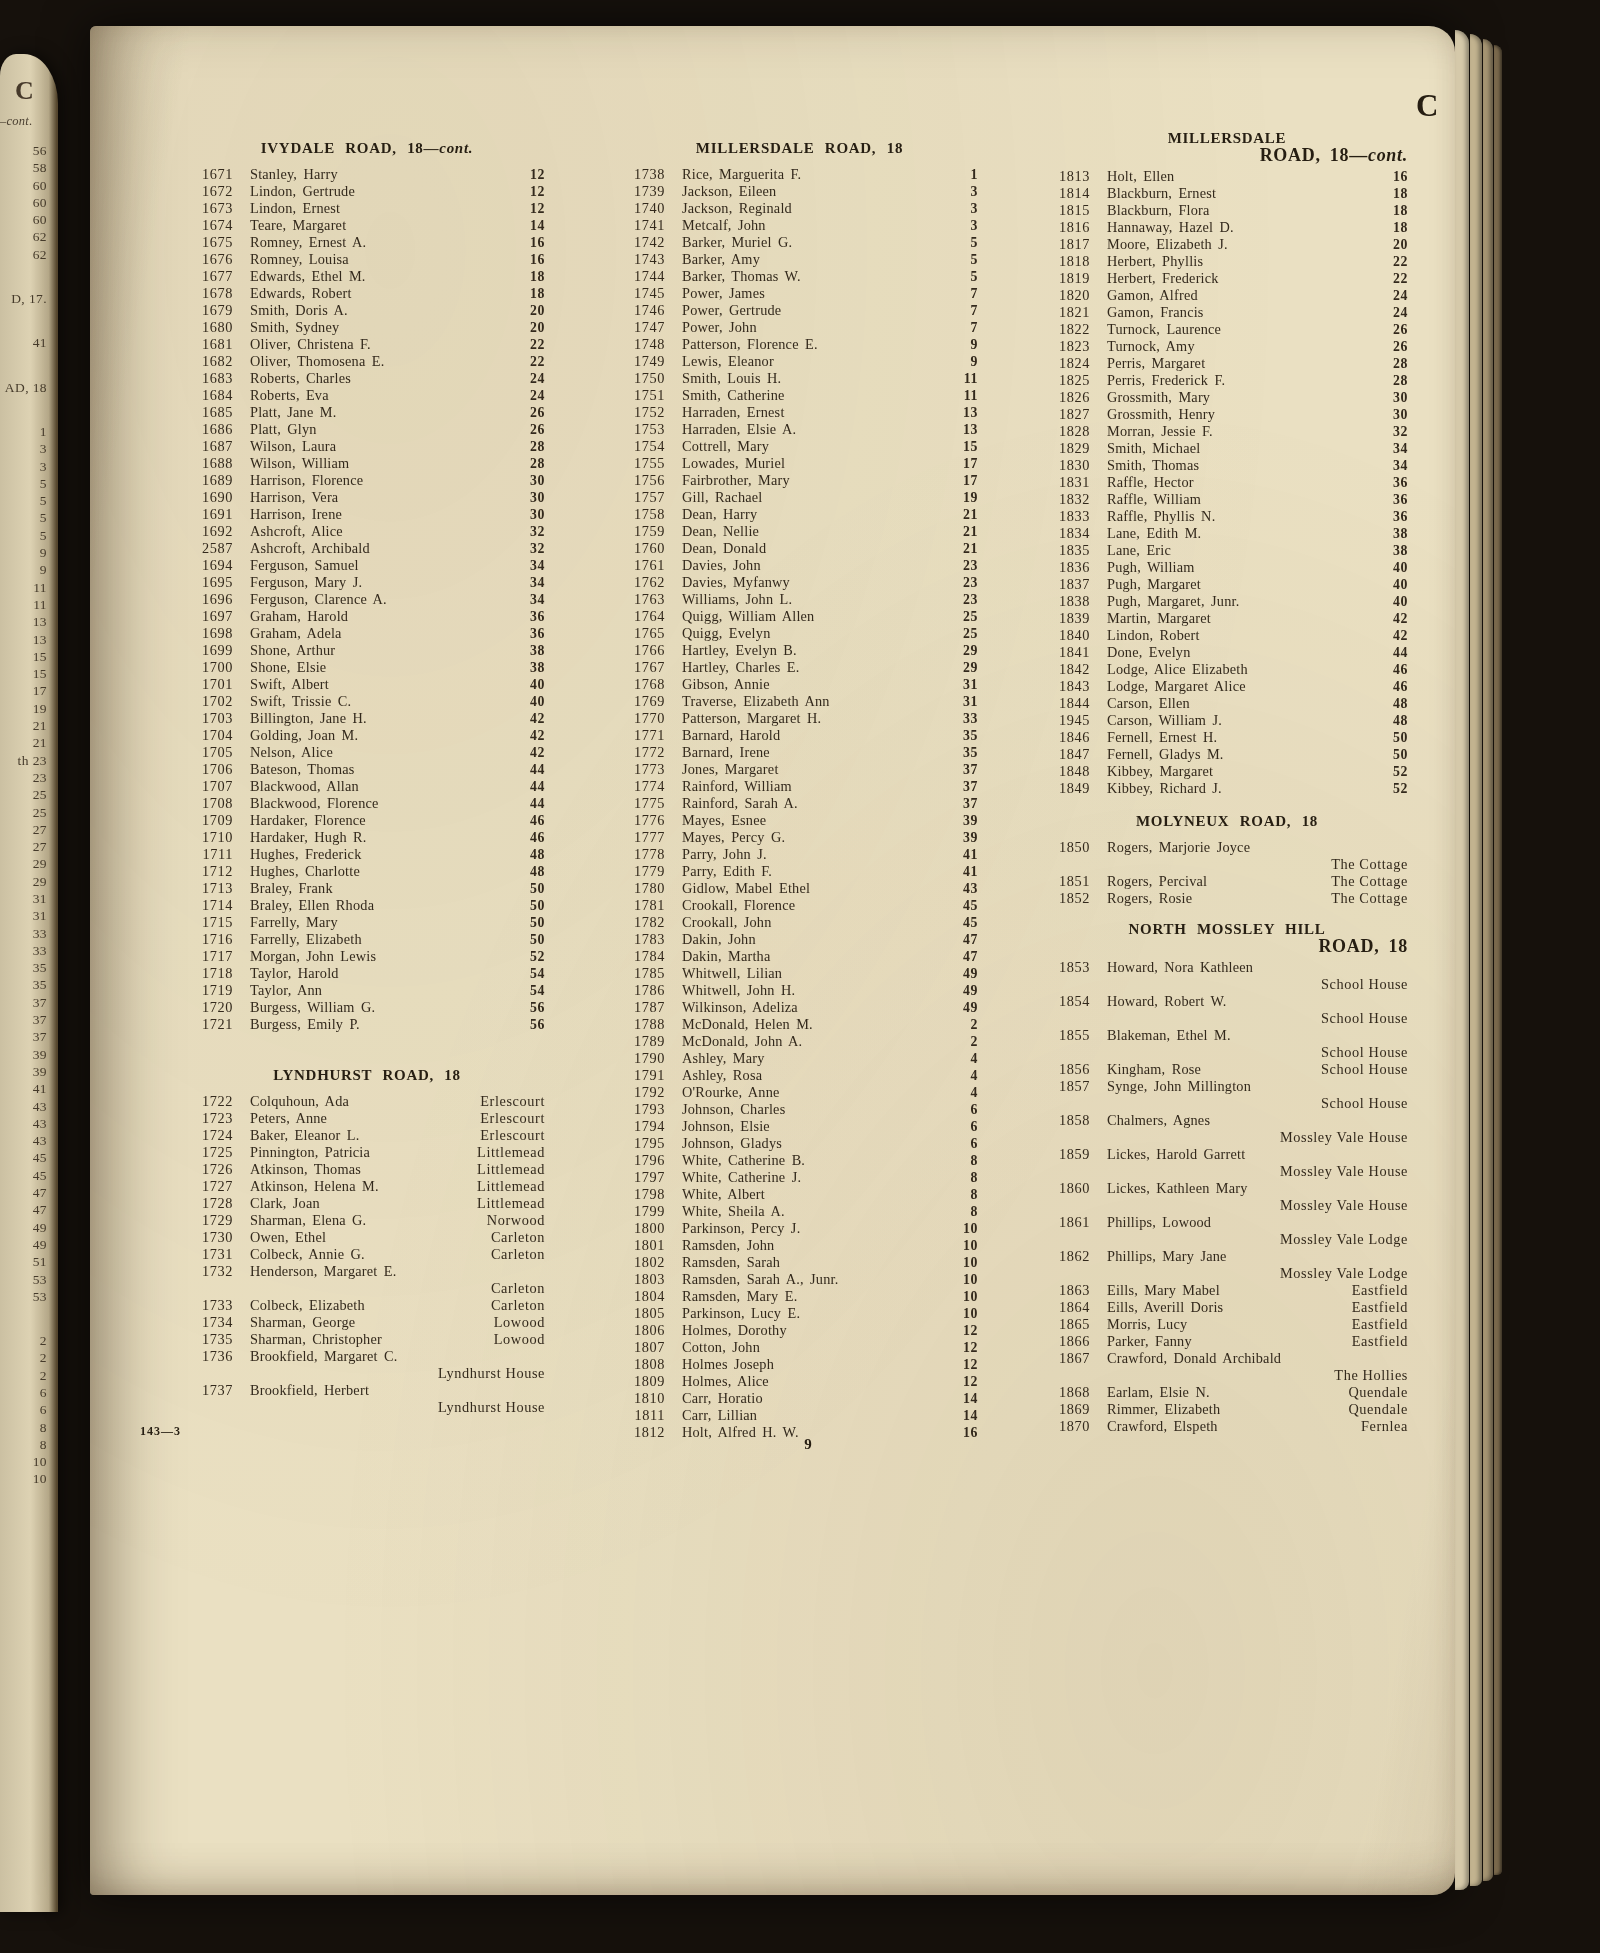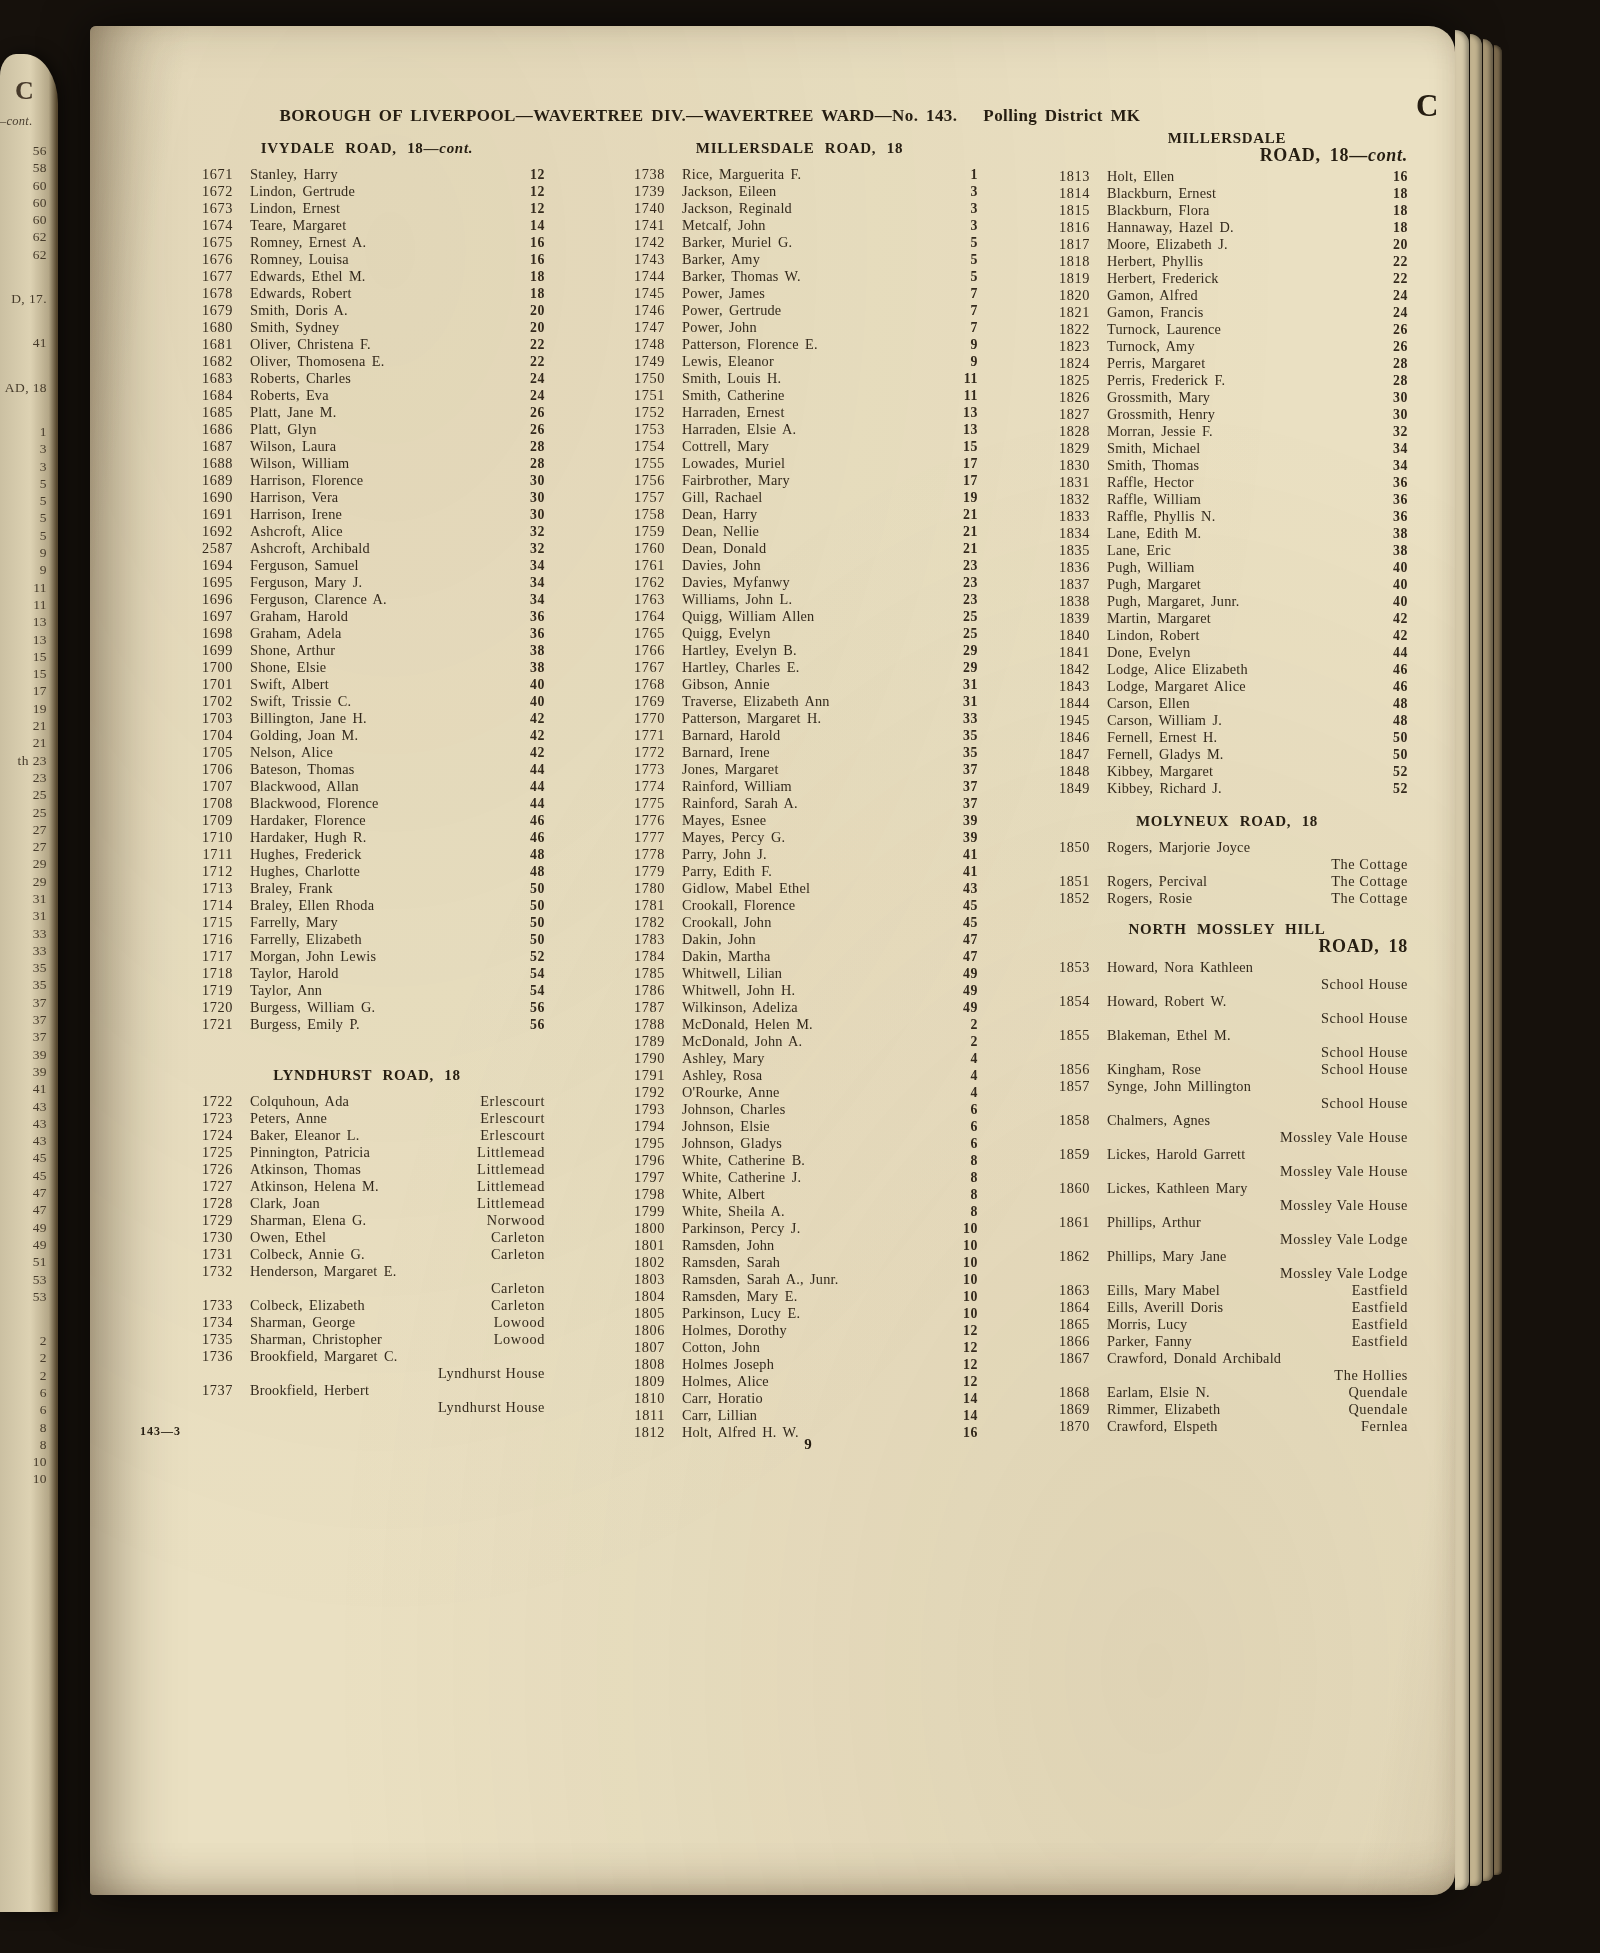--- a/index.html
+++ b/index.html
@@ -143,23 +143,20 @@
         <div class="margin-line">6</div>
         <div class="margin-line">6</div>
         <div class="margin-line">8</div>
         <div class="margin-line">8</div>
         <div class="margin-line">10</div>
         <div class="margin-line">10</div>
       </div>
   </div>
 
   <div class="page">
-    <div class="book-header">
-      <span>BOROUGH OF LIVERPOOL—WAVERTREE DIV.—WAVERTREE WARD—No. 143.</span><span class="pd">Polling District MK</span>
-    </div>
     <div class="corner-letter-main">C</div>
 
     <div class="col" data-col="0">
         <div class="road-title">IVYDALE ROAD, 18—<span class="it">cont.</span></div>
         <div class="row">
           <span class="num">1671</span>
           <span class="nm">Stanley, Harry</span>
           <span class="addr bold">12</span>
         </div>
         <div class="row">
@@ -1135,21 +1132,21 @@
         </div>
         <div class="row">
           <span class="num">1860</span>
           <span class="nm">Lickes, Kathleen Mary</span>
         </div>
         <div class="row wrapline">
           <span class="addr">Mossley Vale House</span>
         </div>
         <div class="row">
           <span class="num">1861</span>
-          <span class="nm">Phillips, Arthur</span>
+          <span class="nm">Phillips, Lowood</span>
         </div>
         <div class="row wrapline">
           <span class="addr">Mossley Vale Lodge</span>
         </div>
         <div class="row">
           <span class="num">1862</span>
           <span class="nm">Phillips, Mary Jane</span>
         </div>
         <div class="row wrapline">
           <span class="addr">Mossley Vale Lodge</span>

